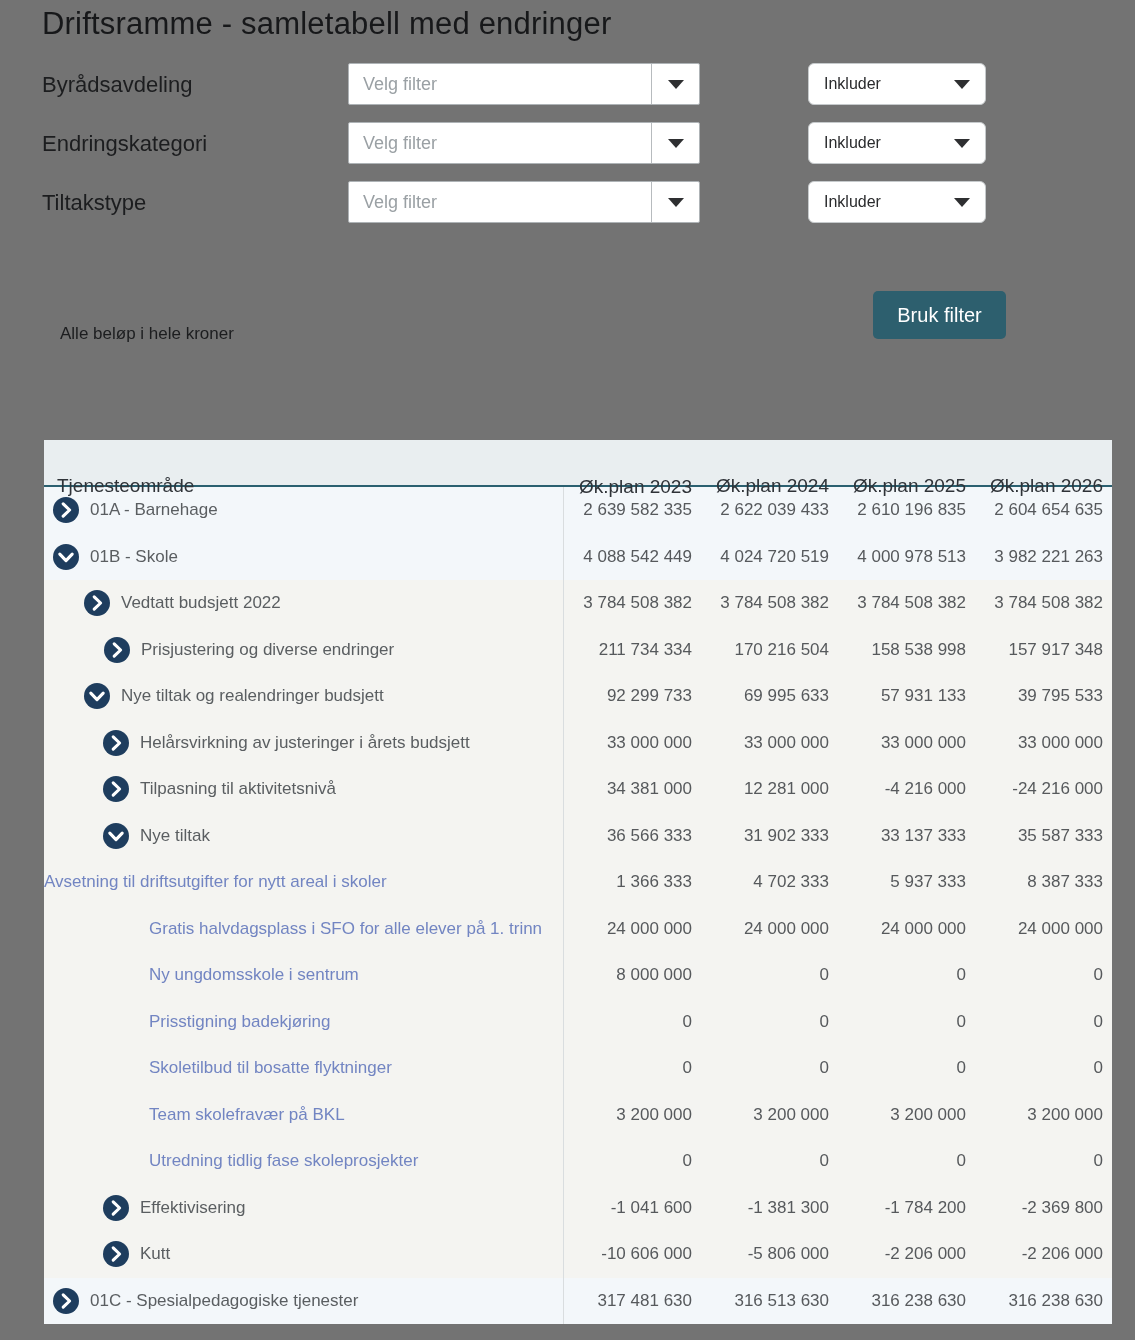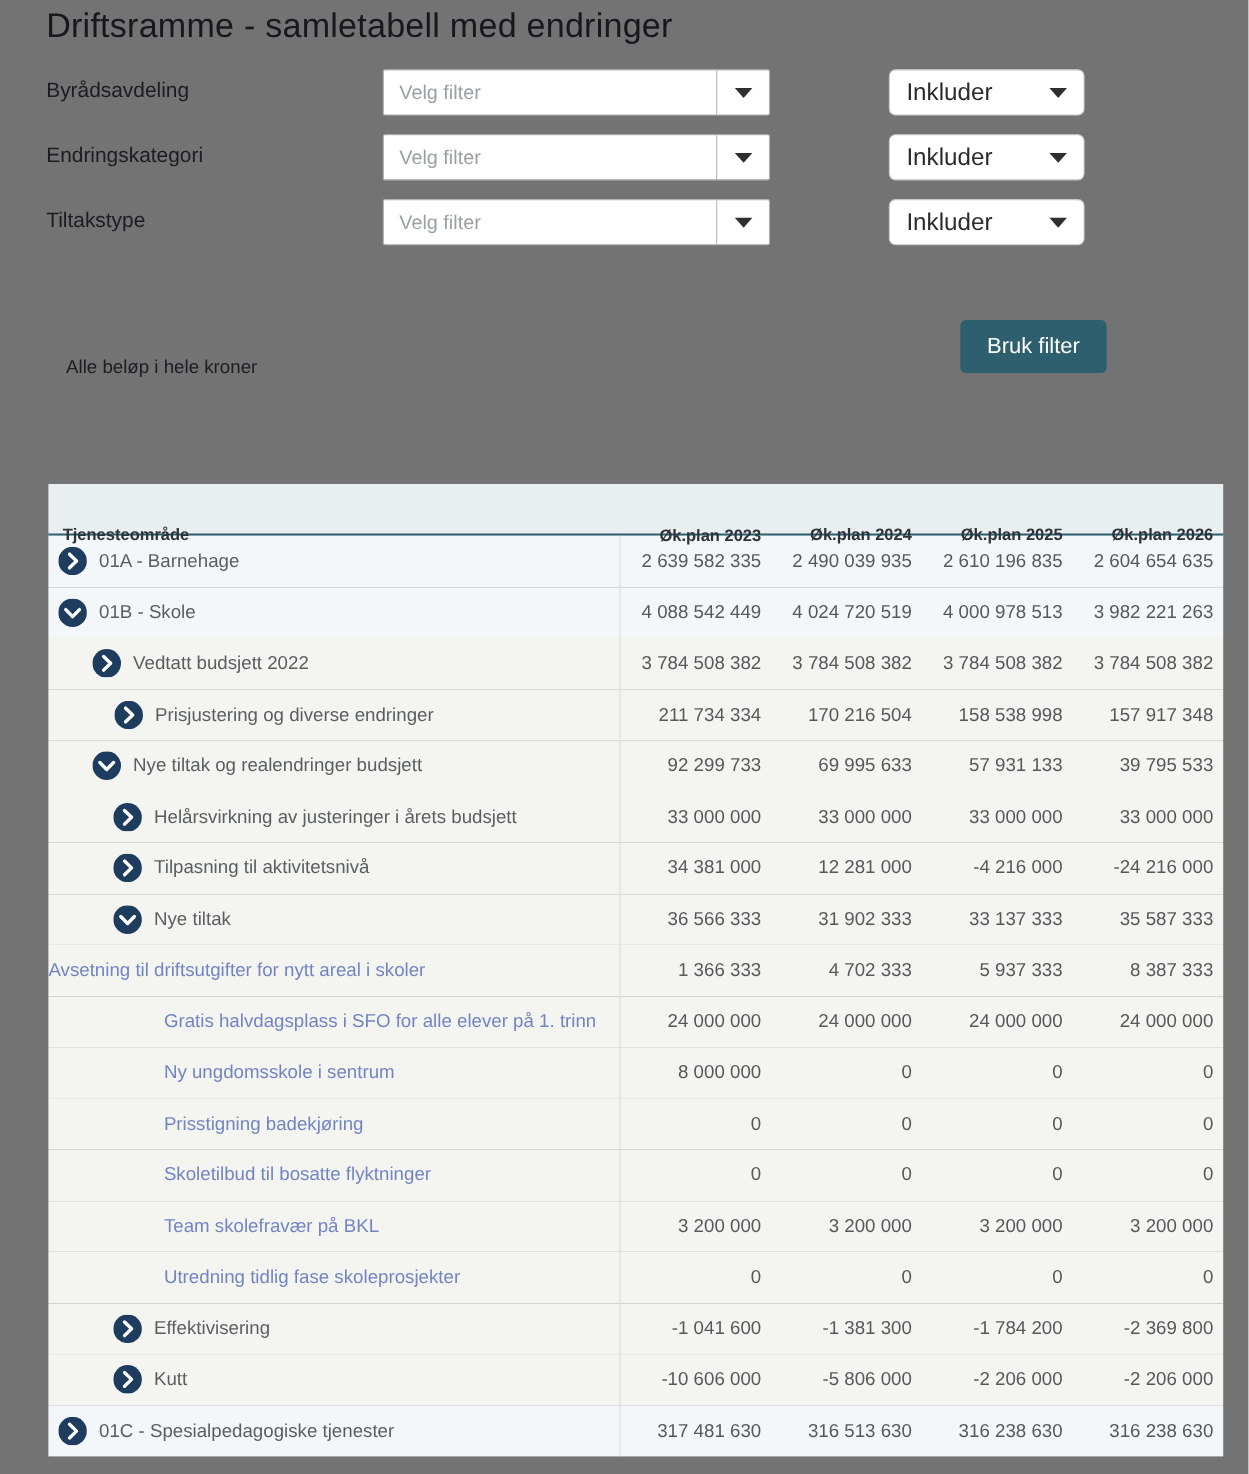--- a/index.html
+++ b/index.html
@@ -7,35 +7,35 @@
     --row-top:#f3f7fa; --row-child:#f4f4f1; --head-bg:#e9eef0;
     --divider:#d9dddf; --text:#56595c; --head-text:#2f3338; --border-line:#2b6070;
   }
   *{margin:0;padding:0;box-sizing:border-box;}
   html,body{background:#fff;}
   body{font-family:"Liberation Sans",sans-serif;}
   .page{position:relative;width:1135px;height:1340px;background:#737373;overflow:hidden;}
 
   .title{position:absolute;left:42px;top:6px;font-size:31px;font-weight:400;color:#17181a;letter-spacing:0.2px;}
 
-  .filter-label{position:absolute;left:42px;font-size:19px;color:#1c1d1f;}
+  .filter-label{position:absolute;left:42px;font-size:22px;color:#1c1d1f;}
   .velg-box{position:absolute;left:348px;width:352px;height:42px;border:1px solid #aeb3b6;border-radius:2px;background:#fff;display:flex;align-items:center;}
   .velg-box .ph{flex:1;padding-left:14px;font-size:18px;color:#9aa0a4;}
   .velg-box .dd-seg{width:48px;height:100%;border-left:1px solid #b7bbbe;display:flex;align-items:center;justify-content:center;}
   .tri{width:0;height:0;border-left:8px solid transparent;border-right:8px solid transparent;border-top:9px solid #2e2f31;}
   .inkluder-box{position:absolute;left:808px;width:178px;height:42px;border:1px solid #c6cacc;border-radius:6px;background:#fff;display:flex;align-items:center;justify-content:space-between;padding:0 15px;}
-  .inkluder-box .val{font-size:22px;color:#2a2b2d;}
+  .inkluder-box .val{font-size:16px;color:#2a2b2d;}
 
   .apply-btn{position:absolute;left:873px;top:267px;width:133px;height:48px;background:var(--teal);color:#fff;font-size:20px;border:none;border-radius:5px;font-family:"Liberation Sans",sans-serif;cursor:pointer;margin-top:24px;}
 
   .note{position:absolute;left:60px;top:324px;font-size:17px;color:#1c1d1f;}
 
   .tbl{position:absolute;left:44px;top:440px;width:1068px;}
   .thead{display:flex;align-items:center;height:47px;background:var(--head-bg);border-bottom:2px solid var(--border-line);}
-  .thead .hc{font-size:15px;font-weight:bold;color:var(--head-text);margin-top:47px;}
+  .thead .hc{font-size:19px;font-weight:normal;color:var(--head-text);margin-top:47px;}
   .hc-label{flex:0 0 519px;padding-left:13px;}
   .hc-val{flex:1 1 0;text-align:right;padding-right:9px;}
   .trow{display:flex;align-items:center;height:46.5px;}
   .trow.top{background:var(--row-top);}
   .trow.child{background:var(--row-child);}
   .cell-label{flex:0 0 519px;display:flex;align-items:center;gap:11px;overflow:hidden;}
   .cell-val{flex:1 1 0;text-align:right;padding-right:9px;font-size:17px;color:var(--text);border-left:0;}
   .cell-val.first{border-left:1px solid var(--divider);align-self:stretch;display:flex;align-items:center;justify-content:flex-end;}
   .thead .hc-val.first{border-left:1px solid var(--divider);align-self:stretch;display:flex;align-items:center;justify-content:flex-end;}
   .lbl{font-size:17px;color:#5a5e61;white-space:nowrap;}
@@ -104,21 +104,21 @@
     <div class="cell-label" style="padding-left: 9px;">
       <span class="chev">
         <svg viewBox="0 0 26 26">
                 <circle cx="13" cy="13" r="13" fill="#1e3d5e"></circle>
                 <path d="M10.2 6.8 L16.6 13 L10.2 19.2" fill="none" stroke="#ffffff" stroke-width="3.1" stroke-linecap="round" stroke-linejoin="round"></path>
               </svg>
       </span>
       <span class="lbl">01A - Barnehage</span>
     </div>
     <div class="cell-val first">2 639 582 335</div>
-    <div class="cell-val">2 490 039 935</div>
+    <div class="cell-val">2 622 039 433</div>
     <div class="cell-val">2 610 196 835</div>
     <div class="cell-val">2 604 654 635</div>
   </div>
         <div class="trow top">
     <div class="cell-label" style="padding-left: 9px;">
       <span class="chev down">
         <svg viewBox="0 0 26 26">
                 <circle cx="13" cy="13" r="13" fill="#1e3d5e"></circle>
                 <path d="M10.2 6.8 L16.6 13 L10.2 19.2" fill="none" stroke="#ffffff" stroke-width="3.1" stroke-linecap="round" stroke-linejoin="round"></path>
               </svg>

